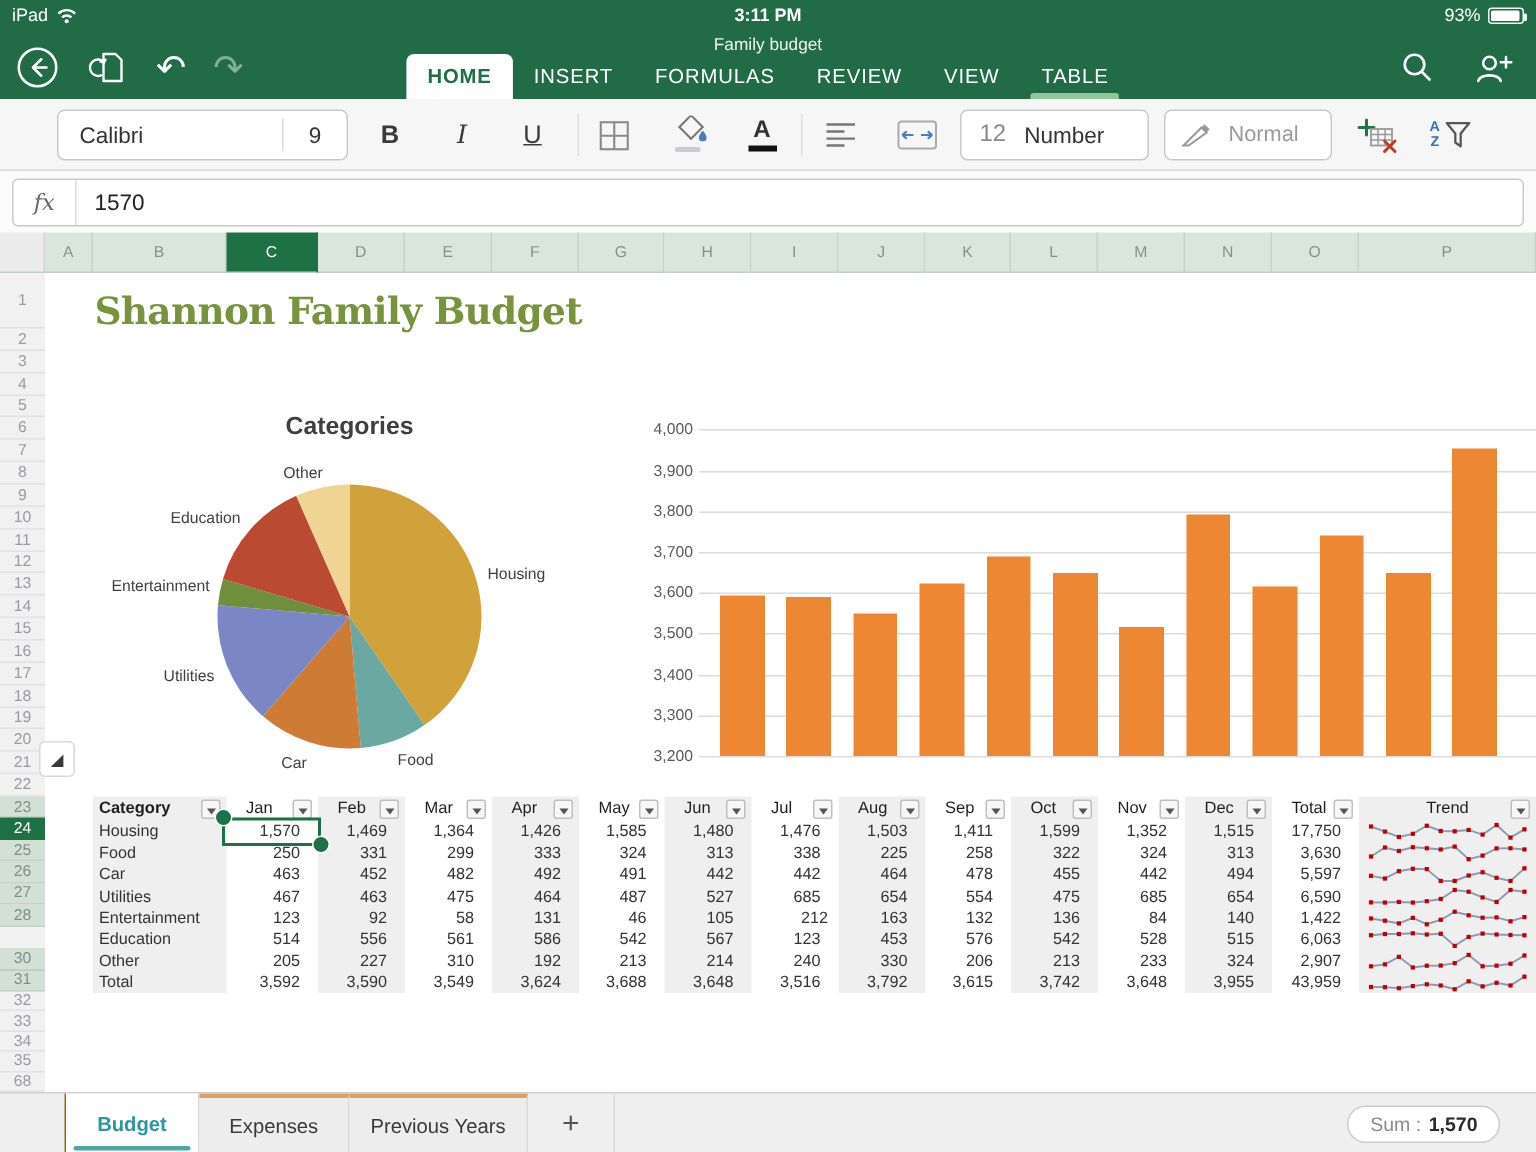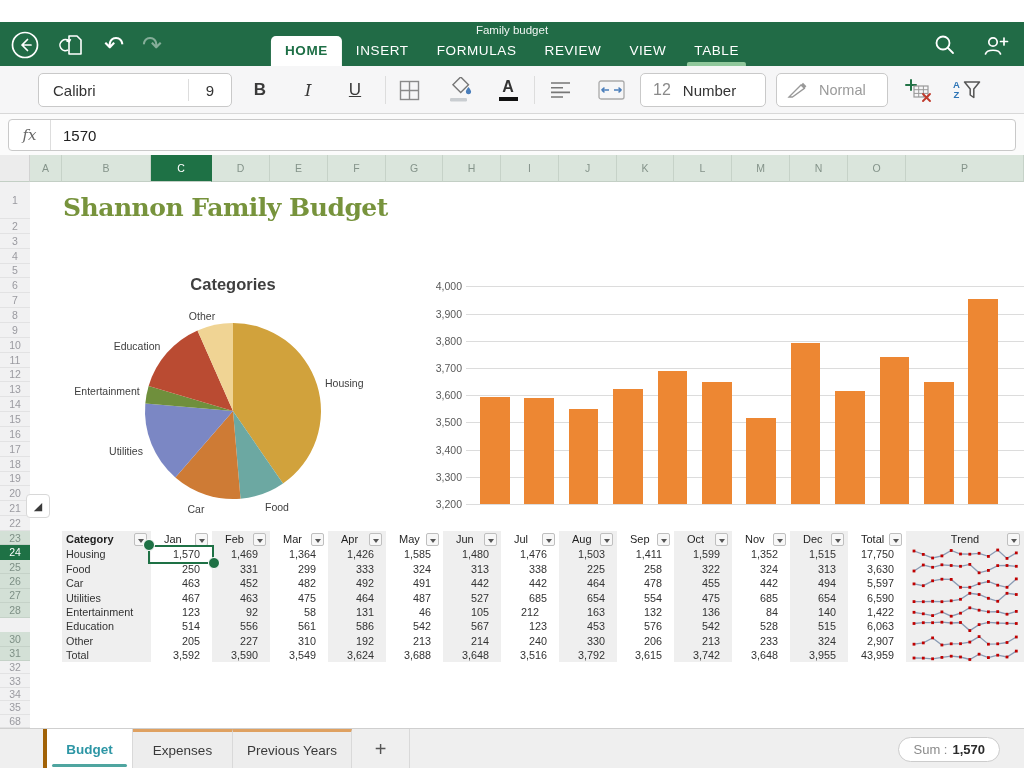--- a/index.html
+++ b/index.html
@@ -64,33 +64,51 @@
   .dd::after { content:''; position:absolute; left:3px; top:5px; border-left:3.5px solid transparent; border-right:3.5px solid transparent; border-top:4px solid #555; }
 
   .sel-rect { position:absolute; left:118px; top:362.5px; width:66px; height:19px; border:2px solid #1E7145; z-index:6; }
   .sel-handle { position:absolute; width:12px; height:12px; border-radius:50%; background:#1E7145; border:1.5px solid #fff; z-index:7; }
 
   .marker-btn { position:absolute; left:26px; top:494px; width:24px; height:24px; background:#fff; border:1px solid #D8D8D8; border-radius:4px; z-index:8; color:#3a3a3a; font-size:11px; display:flex; align-items:center; justify-content:center; font-family:"DejaVu Sans",sans-serif; }
 
   
   .sheetbar { position:absolute; left:0; top:728px; width:1024px; height:40px; background:#EFEFEF; border-top:1px solid #CFCFCF; }
   .stab { position:absolute; top:0; height:40px; font-size:13.5px; display:flex; align-items:center; justify-content:center; color:#3A3A3A; background:#EDEDED; border-right:1px solid #D9D9D9; }
-  .stab.first { border-left:4px solid #a16207; }
+  .stab.first { border-left:1px solid #a16207; }
   .stab.inactive { border-top:3px solid #DFA161; }
   .stab.active { background:#fff; color:#2D96A5; font-weight:600; }
   .stab .underline { position:absolute; left:5px; right:5px; bottom:2px; height:3px; background:#4FA5A0; border-radius:2px; }
   .sum-pill { position:absolute; right:24px; top:8px; height:25px; border:1px solid #CCCCCC; background:#fff; border-radius:13px; display:flex; align-items:center; padding:0 14px; font-size:13px; }
   .sum-pill .lbl { color:#8A8A8A; margin-right:5px; }
   .sum-pill .val { color:#2B2B2B; font-weight:bold; }
 </style>
 </head>
 <body>
 
 <div id="app">
 
+  <div class="statusbar">
+    <div class="left">
+      <span>iPad</span>
+      <svg width="15" height="12" viewBox="0 0 16 13">
+        <path d="M2 5.5 a8.5 8.5 0 0 1 12 0" stroke="#fff" stroke-width="1.7" fill="none"></path>
+        <path d="M4.6 8.2 a5 5 0 0 1 6.8 0" stroke="#fff" stroke-width="1.7" fill="none"></path>
+        <circle cx="8" cy="11" r="1.5" fill="#fff"></circle>
+      </svg>
+    </div>
+    <div class="time">3:11 PM</div>
+    <div class="right">
+      <span>93%</span>
+      <span class="batt">
+          <span class="fill"></span>
+          <span class="nub"></span>
+        </span>
+    </div>
+  </div>
 
   <div class="navbar">
     <div class="doc-title">Family budget</div>
     <div class="nav-icons-left">
       <svg width="30" height="30" viewBox="0 0 30 30">
         <circle cx="15" cy="15" r="12.5" stroke="#fff" stroke-width="1.7" fill="none"></circle>
         <path d="M17.5 9.5 L12 15 L17.5 20.5 M12 15 H21" stroke="#fff" stroke-width="1.7" fill="none" stroke-linecap="round" stroke-linejoin="round"></path>
       </svg>
       <svg width="28" height="28" viewBox="0 0 28 28">
         <path d="M11 5 h8 l4 4 v14 h-12 z" stroke="#fff" stroke-width="1.6" fill="none" stroke-linejoin="round"></path>
@@ -407,21 +425,21 @@
         <div class="tcell num" style="left: 702px; top: 408.32px; width: 46px; height: 14.44px;">685</div>
         <div class="tcell num" style="left: 760px; top: 408.32px; width: 46px; height: 14.44px;">654</div>
         <div class="tcell num" style="left: 818px; top: 408.32px; width: 46px; height: 14.44px;">6,590</div>
         <div class="tcell" style="left: 36px; top: 422.76px; width: 85px; height: 14.44px;">Entertainment</div>
         <div class="tcell num" style="left: 121px; top: 422.76px; width: 49px; height: 14.44px;">123</div>
         <div class="tcell num" style="left: 182px; top: 422.76px; width: 46px; height: 14.44px;">92</div>
         <div class="tcell num" style="left: 240px; top: 422.76px; width: 46px; height: 14.44px;">58</div>
         <div class="tcell num" style="left: 298px; top: 422.76px; width: 46px; height: 14.44px;">131</div>
         <div class="tcell num" style="left: 356px; top: 422.76px; width: 45px; height: 14.44px;">46</div>
         <div class="tcell num" style="left: 413px; top: 422.76px; width: 46px; height: 14.44px;">105</div>
-        <div class="tcell num" style="left: 463px; top: 422.76px; width: 46px; height: 14.44px;">212</div>
+        <div class="tcell num" style="left: 476px; top: 422.76px; width: 46px; height: 14.44px;">212</div>
         <div class="tcell num" style="left: 529px; top: 422.76px; width: 46px; height: 14.44px;">163</div>
         <div class="tcell num" style="left: 587px; top: 422.76px; width: 45px; height: 14.44px;">132</div>
         <div class="tcell num" style="left: 644px; top: 422.76px; width: 46px; height: 14.44px;">136</div>
         <div class="tcell num" style="left: 702px; top: 422.76px; width: 46px; height: 14.44px;">84</div>
         <div class="tcell num" style="left: 760px; top: 422.76px; width: 46px; height: 14.44px;">140</div>
         <div class="tcell num" style="left: 818px; top: 422.76px; width: 46px; height: 14.44px;">1,422</div>
         <div class="tcell" style="left: 36px; top: 437.2px; width: 85px; height: 14.44px;">Education</div>
         <div class="tcell num" style="left: 121px; top: 437.2px; width: 49px; height: 14.44px;">514</div>
         <div class="tcell num" style="left: 182px; top: 437.2px; width: 46px; height: 14.44px;">556</div>
         <div class="tcell num" style="left: 240px; top: 437.2px; width: 46px; height: 14.44px;">561</div>

